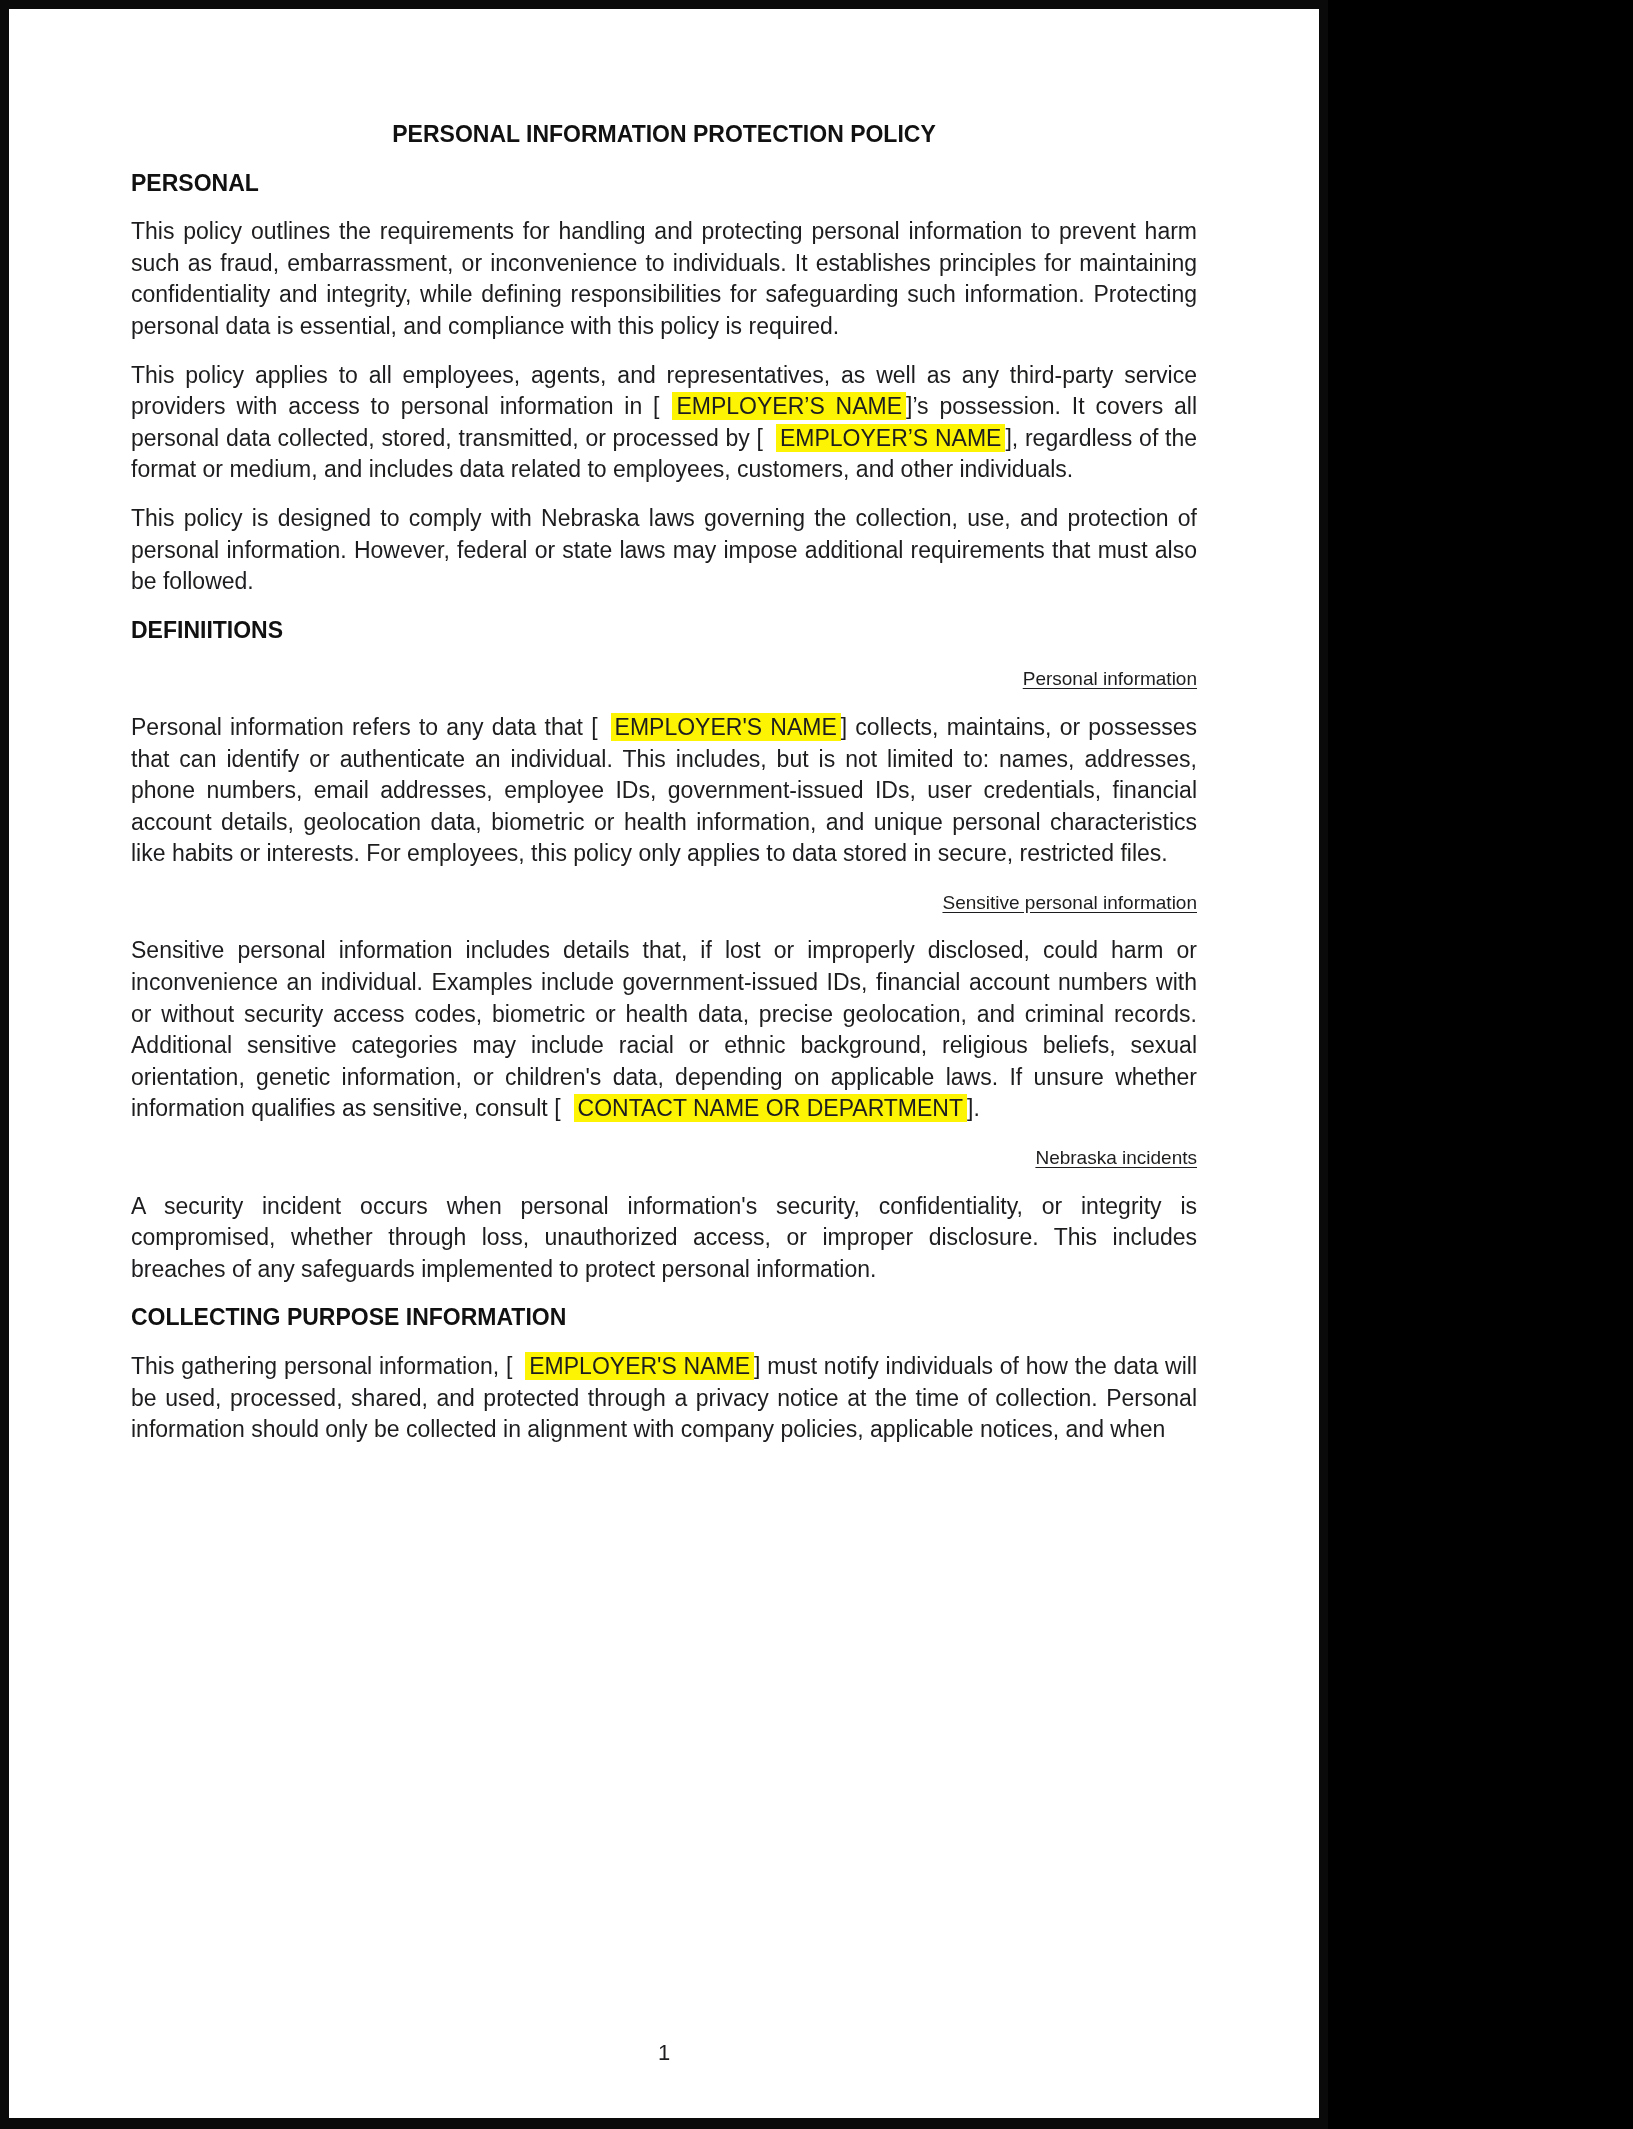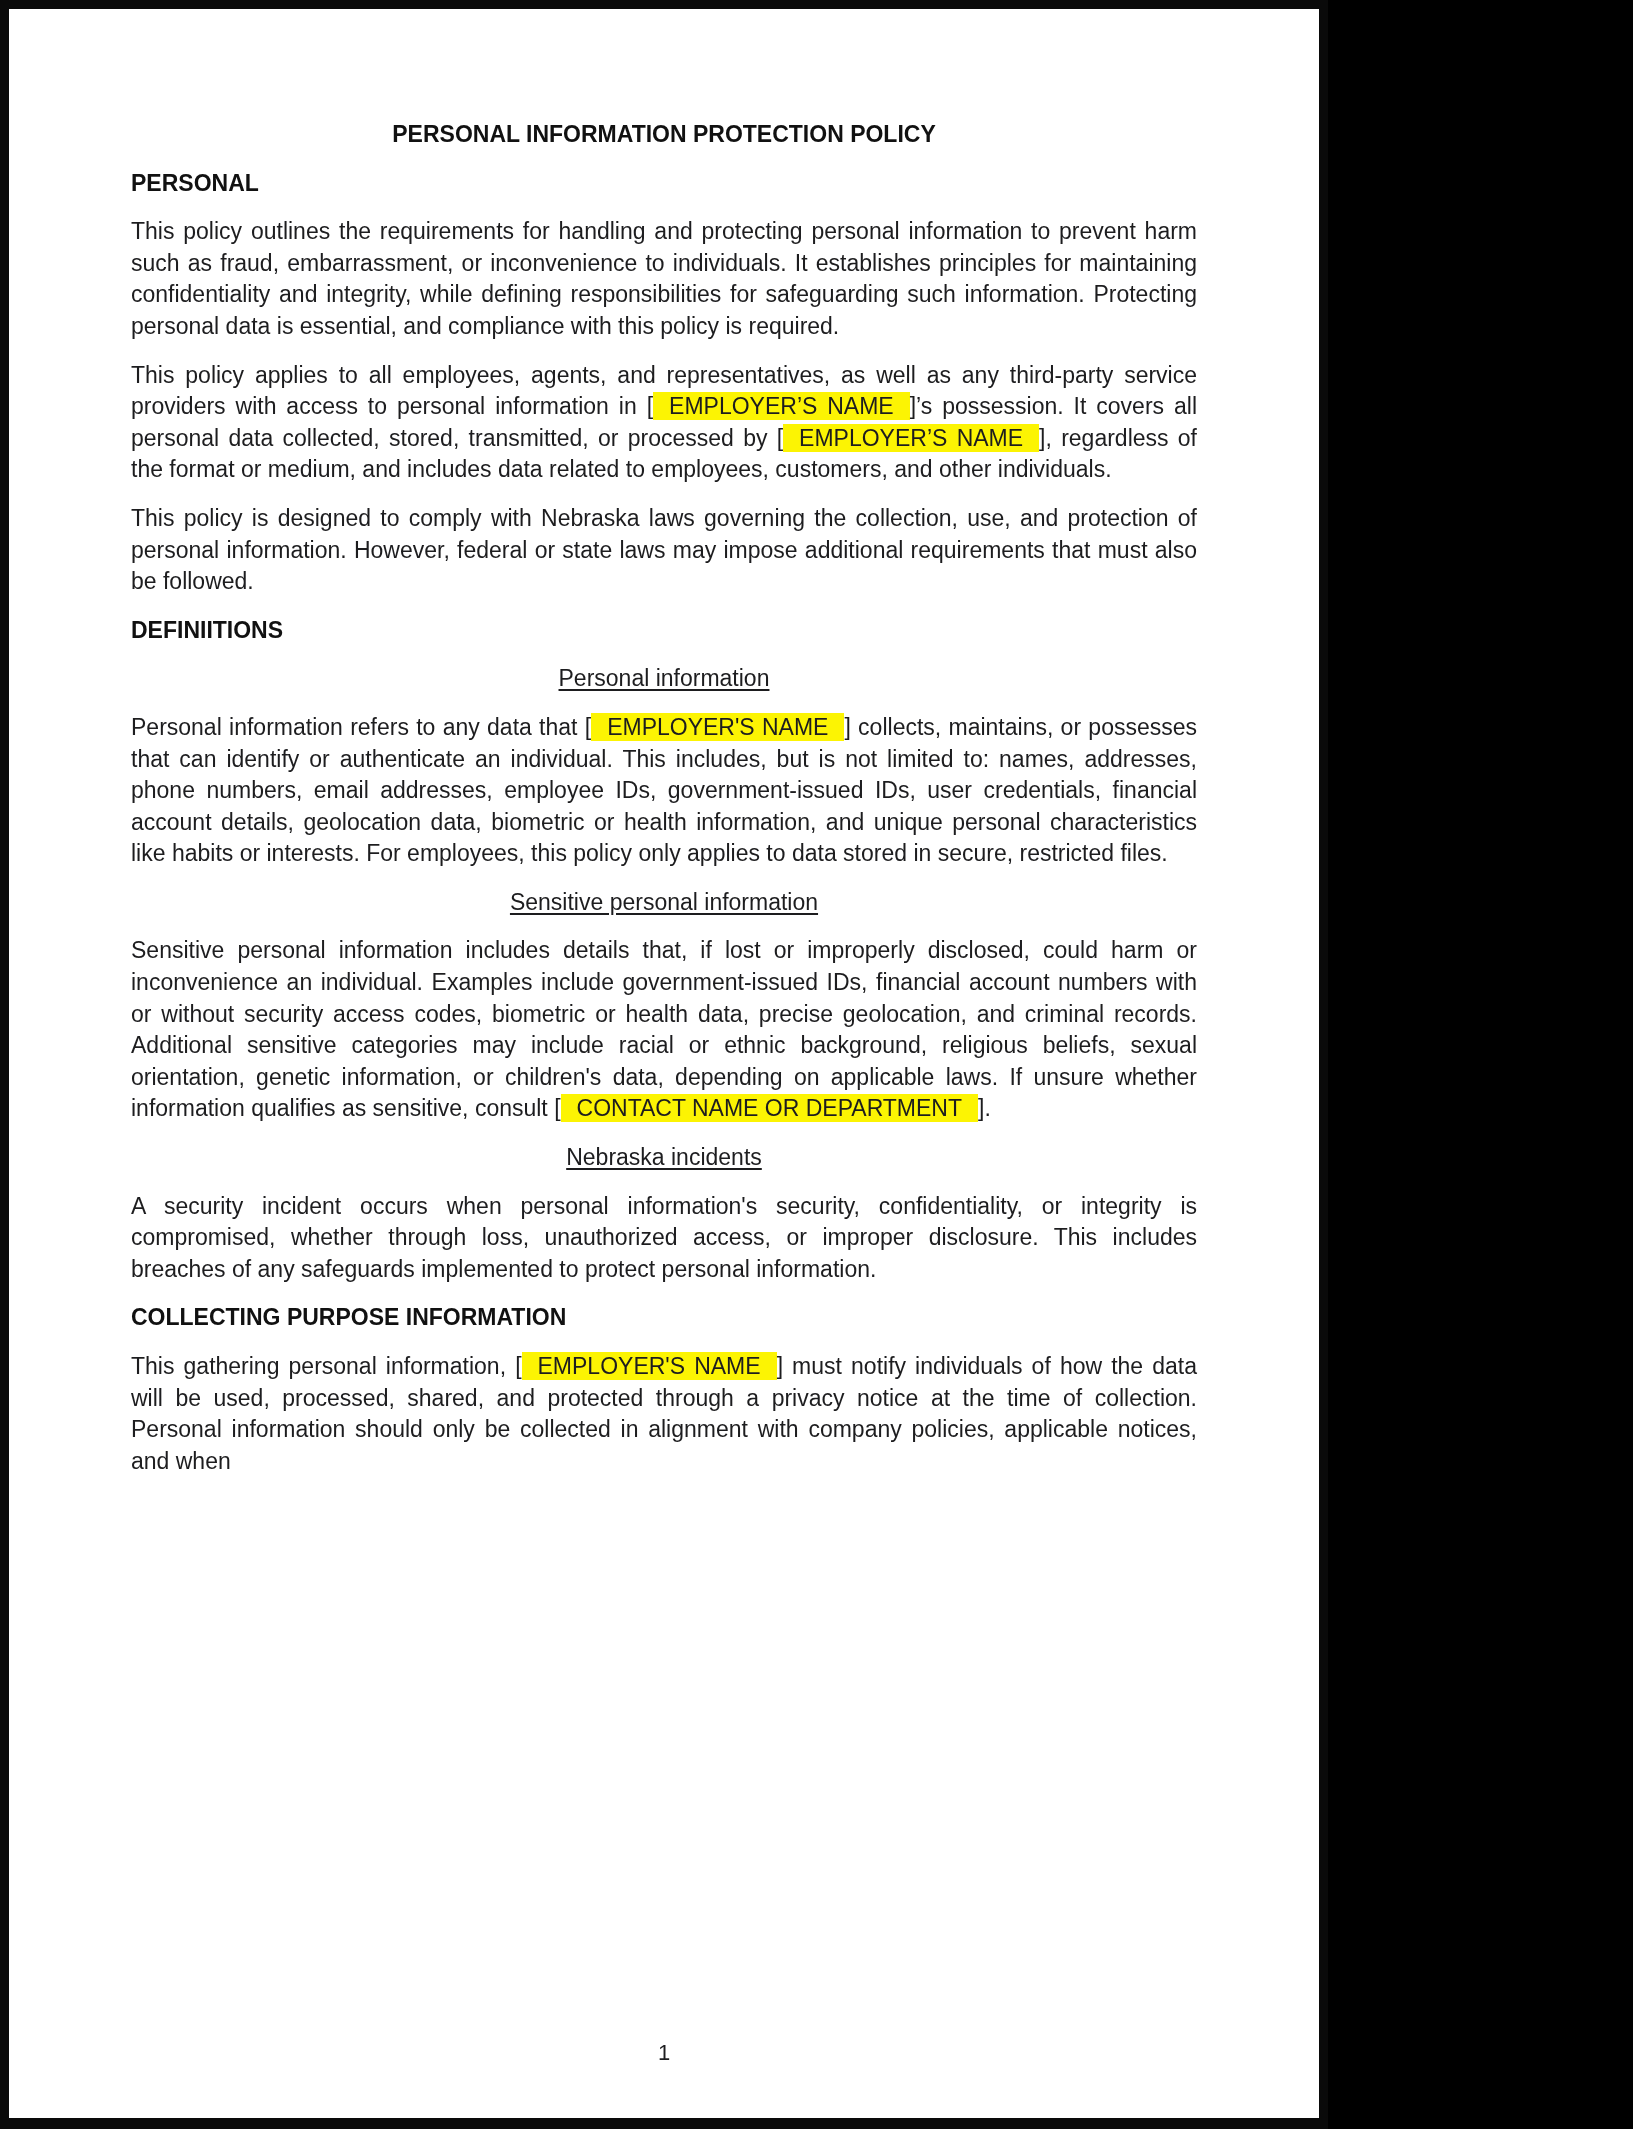--- a/index.html
+++ b/index.html
@@ -33,41 +33,42 @@
   .heading {
     font-size: 23px;
     line-height: 31.6px;
     font-weight: 700;
     color: #111;
     text-align: left;
     margin: 17px 0;
   }
 
   .subheading {
-    font-size: 23px;
+    font-size: 19px;
     line-height: 31.6px;
     font-weight: 400;
     text-decoration: underline;
     text-underline-offset: 3px;
     color: #1d1d1f;
-    text-align: center;
+    text-align: right;
     margin: 5px 0;
   }
 
   .paragraph {
     font-size: 23px;
     line-height: 31.6px;
     text-align: justify;
     color: #1d1d1f;
     margin: 17px 0;
   }
 
   .hl {
     background: var(--hl-color, #ffff00);
-    padding: 1px 16px;
+    padding: 1px 4px;
+    margin-left: 13px;
   }
 
   .page-number {
     position: absolute;
     left: 0;
     right: 0;
     bottom: 52px;
     text-align: center;
     font-size: 22px;
     color: #1d1d1f;

